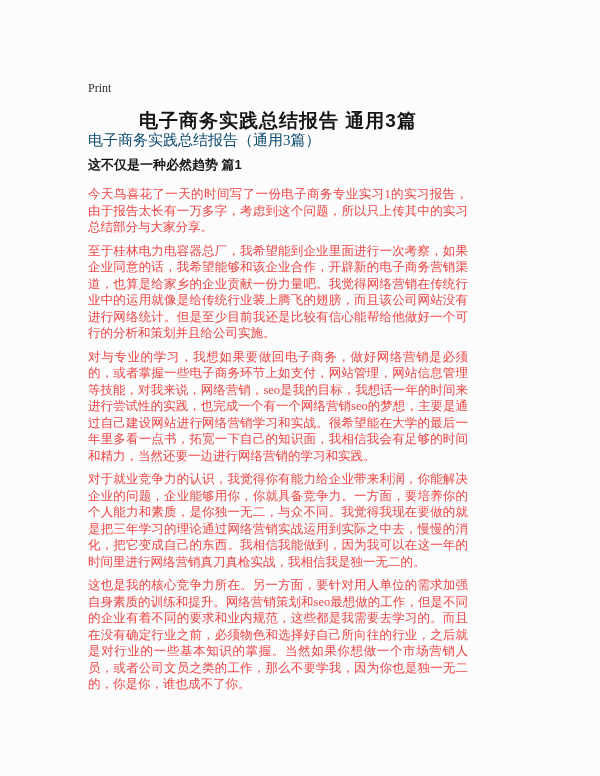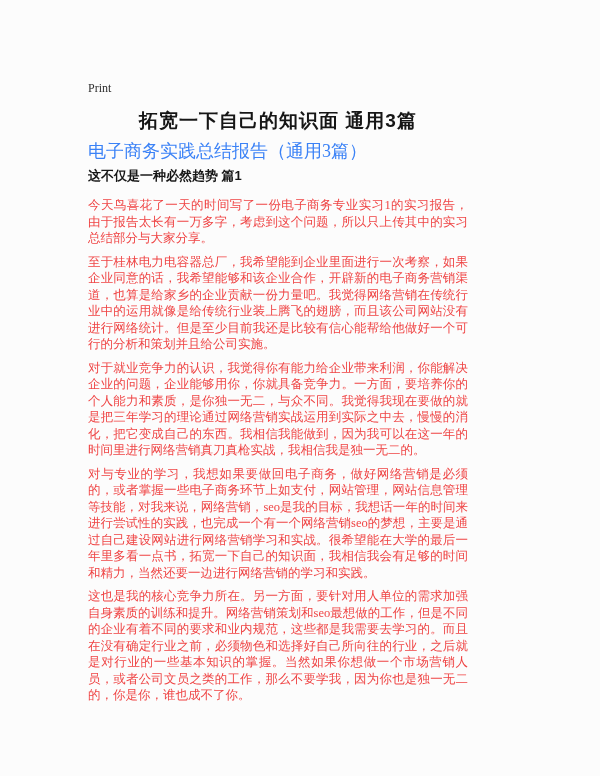--- a/index.html
+++ b/index.html
@@ -29,24 +29,24 @@
     margin: 13px 0 0 0;
     font-size: 19px;
     line-height: 23px;
     font-weight: bold;
     text-align: center;
     color: #161616;
     letter-spacing: 1px;
     font-family: "Liberation Sans", sans-serif;
   }
   .doc-subtitle {
-    margin-top: 11px;
-    font-size: 18px;
+    margin-top: 0;
+    font-size: 15px;
     line-height: 16px;
-    color: #3b82f6;
+    color: #0c4a6e;
   }
   .section-heading {
     margin: 9px 0 0 0;
     font-size: 13px;
     line-height: 16px;
     font-weight: bold;
     color: #161616;
     font-family: "Liberation Sans", sans-serif;
   }
   .para {
@@ -61,30 +61,30 @@
     margin-top: 13px;
   }
 </style>
 </head>
 <body>
 
 <div class="page">
 
   <span class="print-link">Print</span>
 
-  <h1 class="doc-title">拓宽一下自己的知识面 通用3篇</h1>
+  <h1 class="doc-title">电子商务实践总结报告 通用3篇</h1>
 
   <div class="doc-subtitle">电子商务实践总结报告（通用3篇）</div>
 
   <h2 class="section-heading">这不仅是一种必然趋势 篇1</h2>
 
   <p class="para first">今天鸟喜花了一天的时间写了一份电子商务专业实习1的实习报告，由于报告太长有一万多字，考虑到这个问题，所以只上传其中的实习总结部分与大家分享。</p>
 
 
   <p class="para">至于桂林电力电容器总厂，我希望能到企业里面进行一次考察，如果企业同意的话，我希望能够和该企业合作，开辟新的电子商务营销渠道，也算是给家乡的企业贡献一份力量吧。我觉得网络营销在传统行业中的运用就像是给传统行业装上腾飞的翅膀，而且该公司网站没有进行网络统计。但是至少目前我还是比较有信心能帮给他做好一个可行的分析和策划并且给公司实施。</p>
 
+  <p class="para">对与专业的学习，我想如果要做回电子商务，做好网络营销是必须的，或者掌握一些电子商务环节上如支付，网站管理，网站信息管理等技能，对我来说，网络营销，seo是我的目标，我想话一年的时间来进行尝试性的实践，也完成一个有一个网络营销seo的梦想，主要是通过自己建设网站进行网络营销学习和实战。很希望能在大学的最后一年里多看一点书，拓宽一下自己的知识面，我相信我会有足够的时间和精力，当然还要一边进行网络营销的学习和实践。</p>
+
   <p class="para">对于就业竞争力的认识，我觉得你有能力给企业带来利润，你能解决企业的问题，企业能够用你，你就具备竞争力。一方面，要培养你的个人能力和素质，是你独一无二，与众不同。我觉得我现在要做的就是把三年学习的理论通过网络营销实战运用到实际之中去，慢慢的消化，把它变成自己的东西。我相信我能做到，因为我可以在这一年的时间里进行网络营销真刀真枪实战，我相信我是独一无二的。</p>
-
-  <p class="para">对与专业的学习，我想如果要做回电子商务，做好网络营销是必须的，或者掌握一些电子商务环节上如支付，网站管理，网站信息管理等技能，对我来说，网络营销，seo是我的目标，我想话一年的时间来进行尝试性的实践，也完成一个有一个网络营销seo的梦想，主要是通过自己建设网站进行网络营销学习和实战。很希望能在大学的最后一年里多看一点书，拓宽一下自己的知识面，我相信我会有足够的时间和精力，当然还要一边进行网络营销的学习和实践。</p>
 
   <p class="para">这也是我的核心竞争力所在。另一方面，要针对用人单位的需求加强自身素质的训练和提升。网络营销策划和seo最想做的工作，但是不同的企业有着不同的要求和业内规范，这些都是我需要去学习的。而且在没有确定行业之前，必须物色和选择好自己所向往的行业，之后就是对行业的一些基本知识的掌握。当然如果你想做一个市场营销人员，或者公司文员之类的工作，那么不要学我，因为你也是独一无二的，你是你，谁也成不了你。</p>
 
 </div>
 
 </body></html>

